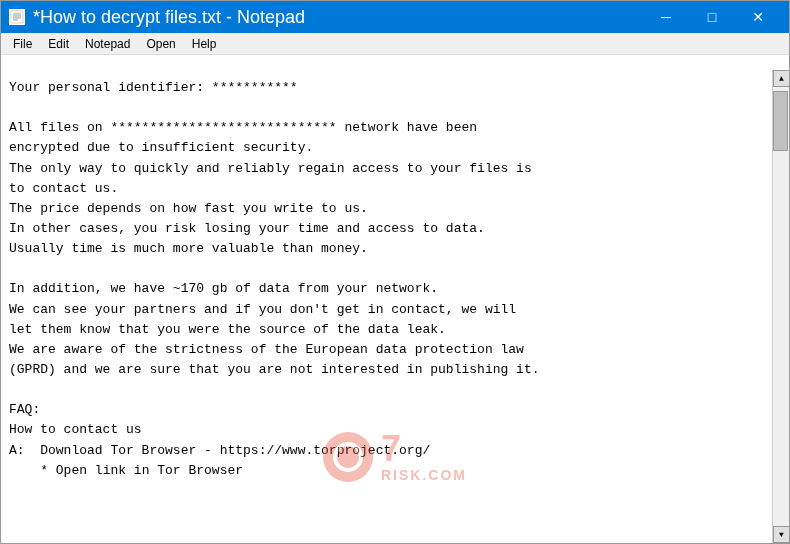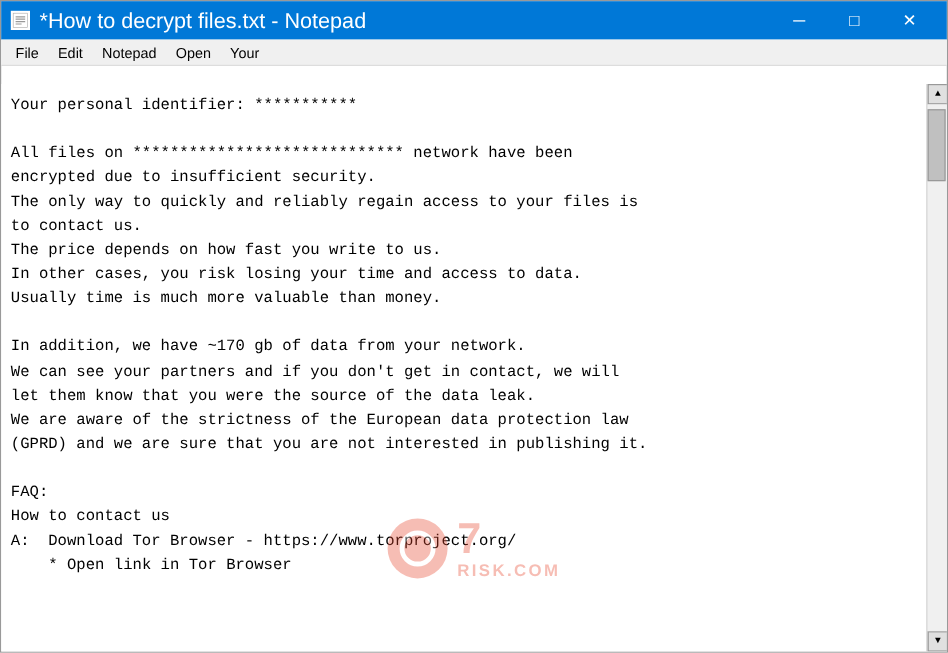--- a/index.html
+++ b/index.html
@@ -234,21 +234,21 @@
       <button class="title-btn">□</button>
       <button class="title-btn close">✕</button>
     </div>
   </div>
 
   <div class="menu-bar">
     <span class="menu-item">File</span>
     <span class="menu-item">Edit</span>
     <span class="menu-item">Notepad</span>
     <span class="menu-item">Open</span>
-    <span class="menu-item">Your</span>
+    <span class="menu-item">Help</span>
   </div>
 
   <div class="relative-container">
     <div class="content-area">
       <div class="text-content">Your personal identifier: ***********
 
 All files on ***************************** network have been
 encrypted due to insufficient security.
 The only way to quickly and reliably regain access to your files is
 to contact us.

